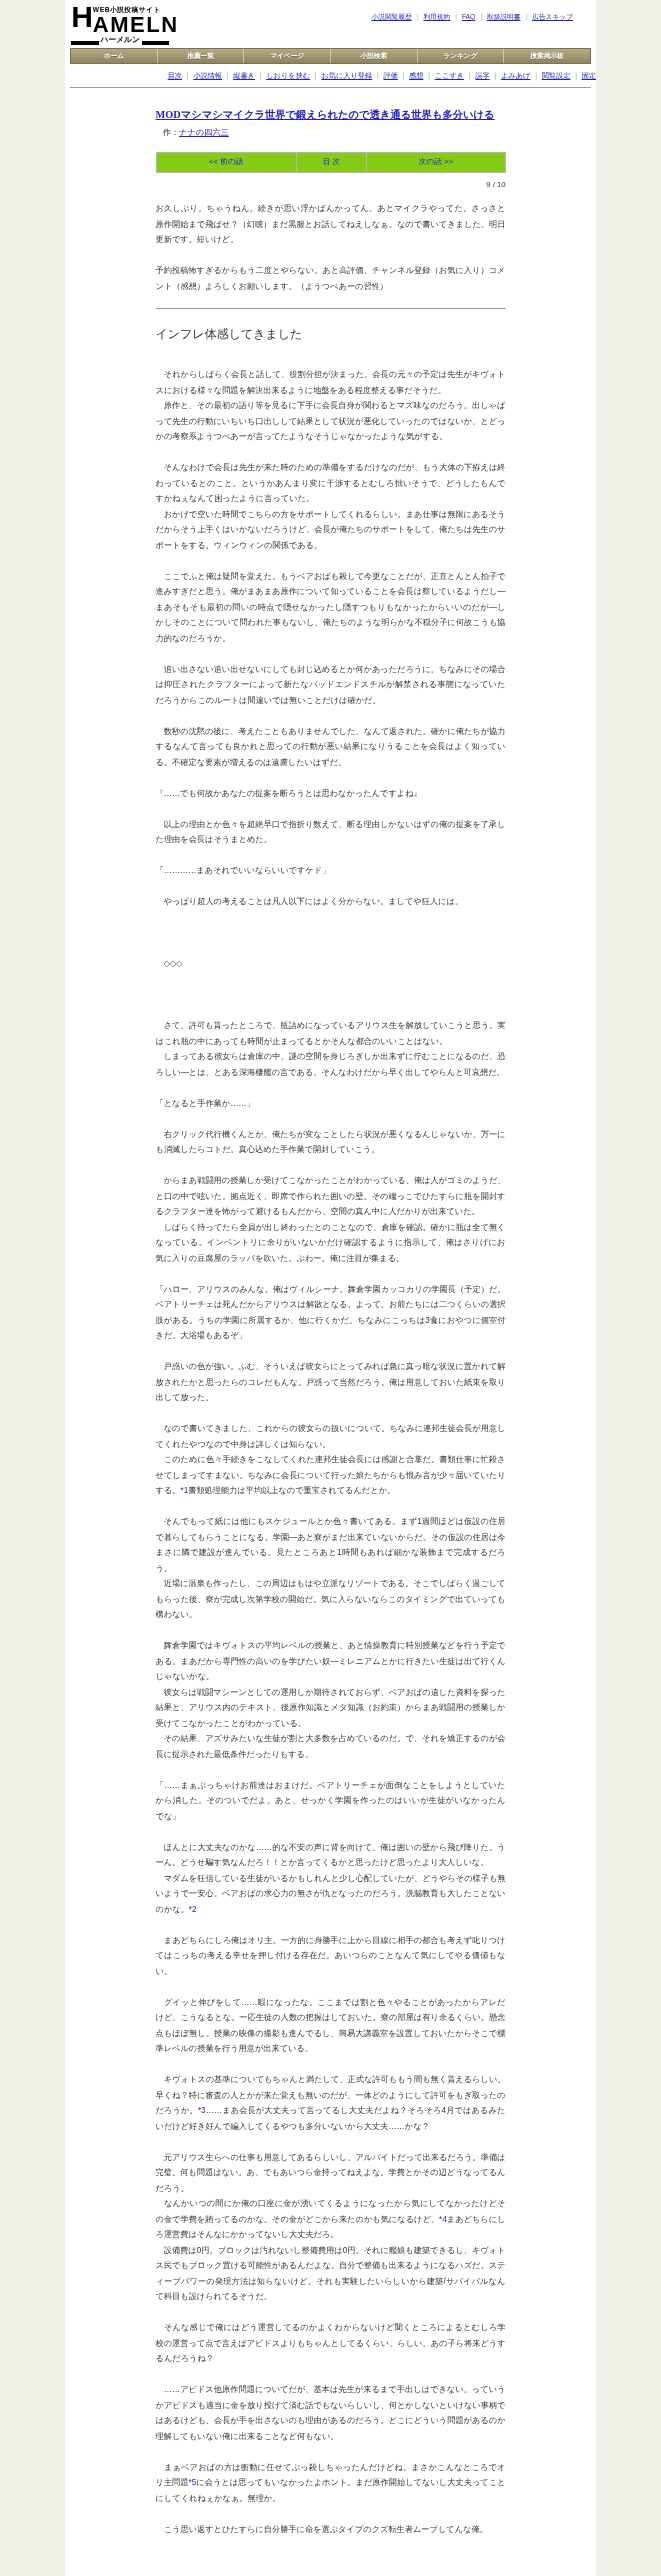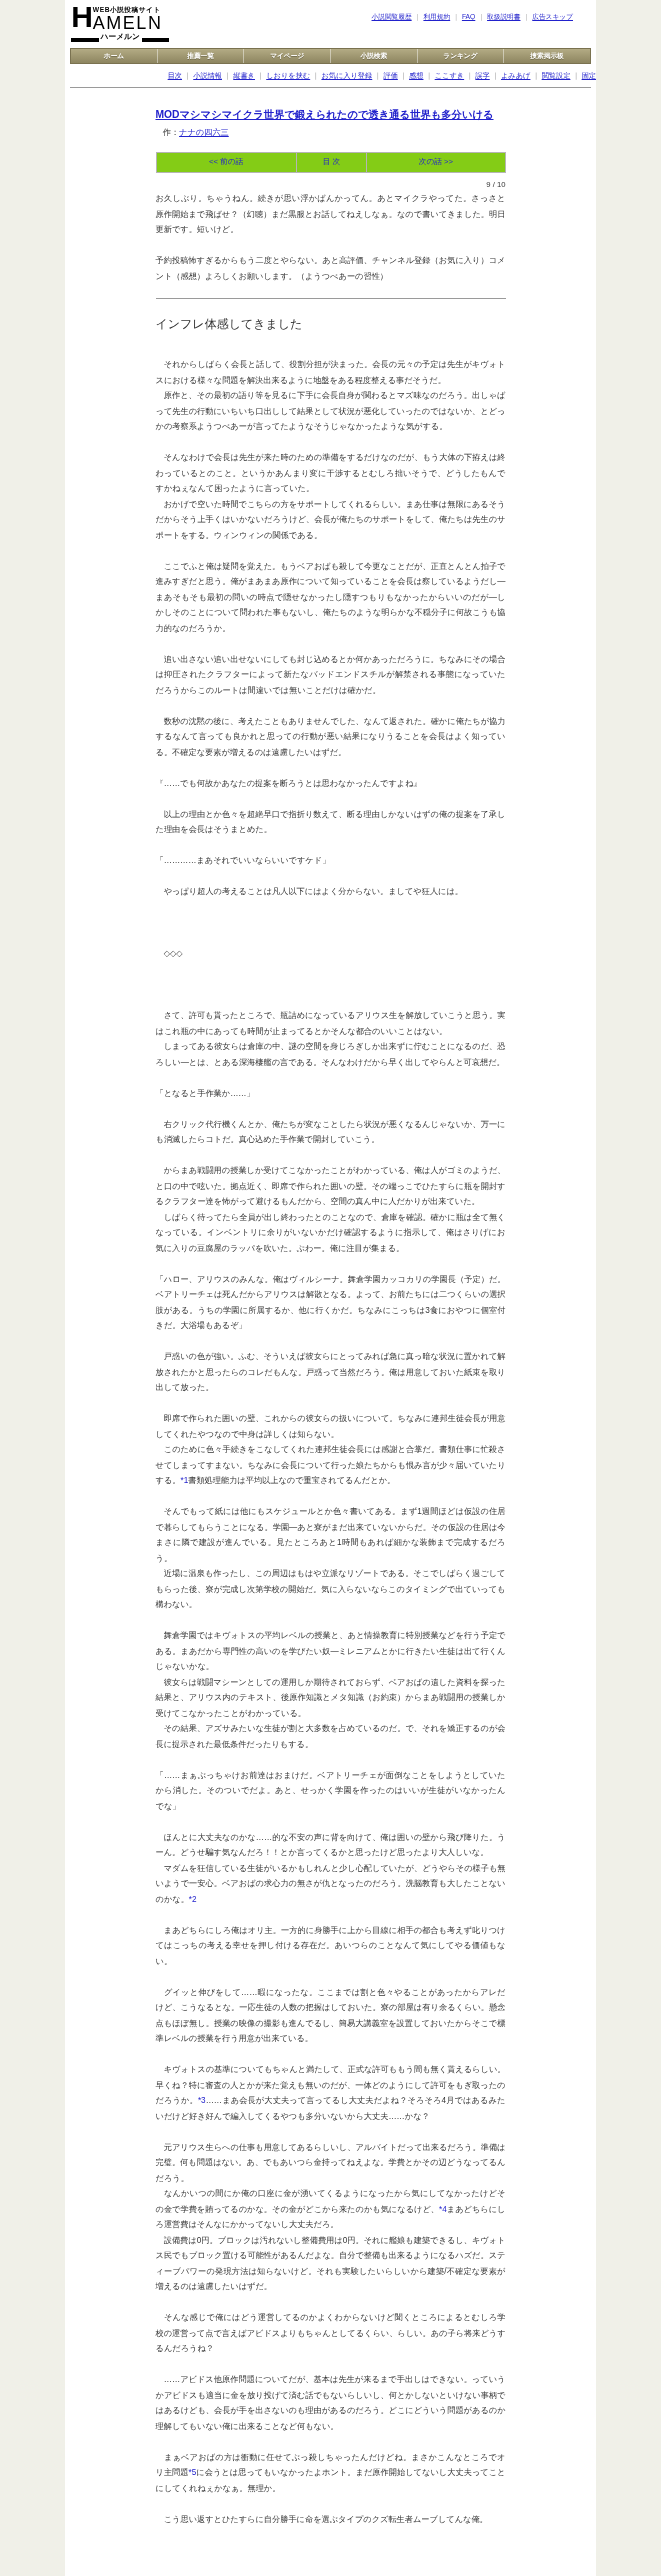--- a/index.html
+++ b/index.html
@@ -5,52 +5,52 @@
   html,body{margin:0;padding:0;}
   body{background:#f0f0e8;font-family:"Liberation Sans","DejaVu Sans",sans-serif;}
   .page-wrap{width:531px;margin:0 auto;background:#ffffff;height:3091px;overflow:hidden;position:relative;}
   
   .site-header{position:relative;height:45px;padding-top:3.1px;}
   .logo{position:absolute;left:6.2px;top:4.1px;color:#000;}
   .logo-row{display:flex;align-items:flex-start;}
   .logo-h{font-size:30px;font-weight:bold;line-height:0.85;letter-spacing:-1px;}
   .logo-col{display:flex;flex-direction:column;margin-left:1px;}
   .logo-web{font-size:6.7px;font-weight:bold;letter-spacing:0.5px;margin-top:1.5px;}
-  .logo-ameln{font-size:18px;font-weight:normal;letter-spacing:1.5px;line-height:0.9;}
+  .logo-ameln{font-size:22px;font-weight:bold;letter-spacing:1.5px;line-height:0.9;}
   .logo-kana{display:flex;align-items:flex-end;width:98px;margin-top:1px;}
   .kana-bar{flex:1;height:4.1px;background:#000;}
   .logo-kana-text{font-size:7.7px;font-weight:bold;padding:0 2.1px;white-space:nowrap;}
   .top-links{position:absolute;right:23px;top:13.4px;font-size:6.7px;color:#888;}
   .top-links a{color:#2222cc;text-decoration:underline;}
   .top-links .sep{color:#999;margin:0 2.6px;}
   
   .nav-tabs{display:flex;margin:0 5.2px;height:14.4px;border:0.5px solid #7a7250;background:linear-gradient(#b3ab84,#8d8560);}
   .nav-tab{flex:1;text-align:center;line-height:14px;font-size:6.7px;font-weight:bold;color:#ffffff;border-left:0.5px solid rgba(255,255,255,.45);cursor:pointer;text-shadow:0 0.5px 0.5px rgba(0,0,0,.25);}
   .nav-tab:first-child{border-left:none;}
   
   .sub-links{text-align:right;padding:6.2px 0 5.2px 0;font-size:7.2px;}
   .sub-links a{color:#2222cc;text-decoration:underline;}
   .sub-links .sep{color:#888;margin:0 2.1px;}
   .rule-full{border:none;border-top:0.5px solid #9a9a9a;margin:1px 5.2px 0 5.2px;}
   
   .novel{width:350px;margin:0 auto;color:#333;}
-  .title-block{margin-top:19.6px;font-size:10.3px;line-height:1.6;}
+  .title-block{margin-top:19.6px;font-size:10.3px;line-height:1.6;font-family:Liberation Serif, serif;}
   .novel-title{color:#2222cc;text-decoration:underline;font-weight:bold;}
   .author-prefix{font-size:8.2px;color:#333;margin-left:7.2px;}
   .author-link{font-size:8.2px;color:#2222cc;text-decoration:underline;}
   .chapter-nav{display:flex;border:0.5px solid #b5b5b5;margin-top:11.3px;height:19.6px;background:#84cc16;}
   .chapter-nav .cell{display:flex;align-items:center;justify-content:center;font-size:7.7px;border-left:0.5px solid #b5b5b5;}
   .chapter-nav .cell:first-child{border-left:none;}
   .cell-prev{flex:0 0 40%;}
   .cell-toc{flex:0 0 20%;}
   .cell-next{flex:1;}
   .chapter-nav a{color:#2222cc;text-decoration:none;}
   .page-indicator{text-align:right;font-size:7.7px;margin-top:7.2px;color:#333;}
   .preface p, .body p{margin:0;font-size:8.2px;line-height:15.5px;text-align:justify;word-break:break-all;}
-  .preface{margin-top:2px;}
+  .preface{margin-top:12px;}
   .blank{height:15.5px;}
   .rule-inner{border:none;border-top:0.5px solid #9a9a9a;margin:13.4px 0 0 0;}
   .chapter-title{font-size:12px;font-weight:normal;color:#333;margin:17.5px 0 24px 0;line-height:1.4;}
   a.fn{color:#2222cc;text-decoration:none;}
 </style>
 </head>
 <body>
 
 <div class="page-wrap">
 
@@ -149,21 +149,21 @@
         <p class="blank"></p>
         <p>　右クリック代行機くんとか、俺たちが変なことしたら状況が悪くなるんじゃないか、万一にも消滅したらコトだ。真心込めた手作業で開封していこう。</p>
         <p class="blank"></p>
         <p>　からまあ戦闘用の授業しか受けてこなかったことがわかっている、俺は人がゴミのようだ、と口の中で呟いた。拠点近く、即席で作られた囲いの壁。その端っこでひたすらに瓶を開封するクラフター達を怖がって避けるもんだから、空間の真ん中に人だかりが出来ていた。</p>
         <p>　しばらく待ってたら全員が出し終わったとのことなので、倉庫を確認。確かに瓶は全て無くなっている。インベントリに余りがいないかだけ確認するように指示して、俺はさりげにお気に入りの豆腐屋のラッパを吹いた。ぷわー。俺に注目が集まる。</p>
         <p class="blank"></p>
         <p>「ハロー、アリウスのみんな。俺はヴィルシーナ。舞倉学園カッコカリの学園長（予定）だ。ベアトリーチェは死んだからアリウスは解散となる。よって、お前たちには二つくらいの選択肢がある。うちの学園に所属するか、他に行くかだ。ちなみにこっちは3食におやつに個室付きだ。大浴場もあるぞ」</p>
         <p class="blank"></p>
         <p>　戸惑いの色が強い。ふむ、そういえば彼女らにとってみれば急に真っ暗な状況に置かれて解放されたかと思ったらのコレだもんな。戸惑って当然だろう。俺は用意しておいた紙束を取り出して放った。</p>
         <p class="blank"></p>
-        <p>　即席で作られた囲いの壁、これからの彼女らの扱いについて。ちなみに連邦生徒会長が用意してくれたやつなので中身は詳しくは知らない。</p>
+        <p>　なので書いてきました、これからの彼女らの扱いについて。ちなみに連邦生徒会長が用意してくれたやつなので中身は詳しくは知らない。</p>
         <p>　このために色々手続きをこなしてくれた連邦生徒会長には感謝と合掌だ。書類仕事に忙殺させてしまってすまない。ちなみに会長について行った娘たちからも恨み言が少々届いていたりする。<a class="fn" href="#">*1</a>書類処理能力は平均以上なので重宝されてるんだとか。</p>
         <p class="blank"></p>
         <p>　そんでもって紙には他にもスケジュールとか色々書いてある。まず1週間ほどは仮設の住居で暮らしてもらうことになる。学園―あと寮がまだ出来ていないからだ。その仮設の住居は今まさに隣で建設が進んでいる。見たところあと1時間もあれば細かな装飾まで完成するだろう。</p>
         <p>　近場に温泉も作ったし、この周辺はもはや立派なリゾートである。そこでしばらく過ごしてもらった後、寮が完成し次第学校の開始だ。気に入らないならこのタイミングで出ていっても構わない。</p>
         <p class="blank"></p>
         <p>　舞倉学園ではキヴォトスの平均レベルの授業と、あと情操教育に特別授業などを行う予定である。まあだから専門性の高いのを学びたい奴―ミレニアムとかに行きたい生徒は出て行くんじゃないかな。</p>
         <p>　彼女らは戦闘マシーンとしての運用しか期待されておらず、ベアおばの遺した資料を探った結果と、アリウス内のテキスト、後原作知識とメタ知識（お約束）からまあ戦闘用の授業しか受けてこなかったことがわかっている。</p>
         <p>　その結果、アズサみたいな生徒が割と大多数を占めているのだ。で、それを矯正するのが会長に提示された最低条件だったりもする。</p>
         <p class="blank"></p>
         <p>「……まぁぶっちゃけお前達はおまけだ。ベアトリーチェが面倒なことをしようとしていたから消した。そのついでだよ。あと、せっかく学園を作ったのはいいが生徒がいなかったんでな」</p>
@@ -172,21 +172,21 @@
         <p>　マダムを狂信している生徒がいるかもしれんと少し心配していたが、どうやらその様子も無いようで一安心。ベアおばの求心力の無さが仇となったのだろう。洗脳教育も大したことないのかな。<a class="fn" href="#">*2</a></p>
         <p class="blank"></p>
         <p>　まあどちらにしろ俺はオリ主。一方的に身勝手に上から目線に相手の都合も考えず叱りつけてはこっちの考える幸せを押し付ける存在だ。あいつらのことなんて気にしてやる価値もない。</p>
         <p class="blank"></p>
         <p>　グイッと伸びをして……暇になったな。ここまでは割と色々やることがあったからアレだけど、こうなるとな。一応生徒の人数の把握はしておいた。寮の部屋は有り余るくらい。懸念点もほぼ無し。授業の映像の撮影も進んでるし、簡易大講義室を設置しておいたからそこで標準レベルの授業を行う用意が出来ている。</p>
         <p class="blank"></p>
         <p>　キヴォトスの基準についてもちゃんと満たして、正式な許可ももう間も無く貰えるらしい。早くね？特に審査の人とかが来た覚えも無いのだが、一体どのようにして許可をもぎ取ったのだろうか。<a class="fn" href="#">*3</a>……まあ会長が大丈夫って言ってるし大丈夫だよね？そろそろ4月ではあるみたいだけど好き好んで編入してくるやつも多分いないから大丈夫……かな？</p>
         <p class="blank"></p>
         <p>　元アリウス生らへの仕事も用意してあるらしいし、アルバイトだって出来るだろう。準備は完璧。何も問題はない。あ、でもあいつら金持ってねえよな。学費とかその辺どうなってるんだろう。</p>
         <p>　なんかいつの間にか俺の口座に金が湧いてくるようになったから気にしてなかったけどその金で学費を賄ってるのかな。その金がどこから来たのかも気になるけど、<a class="fn" href="#">*4</a>まあどちらにしろ運営費はそんなにかかってないし大丈夫だろ。</p>
-        <p>　設備費は0円。ブロックは汚れないし整備費用は0円。それに艦娘も建築できるし、キヴォトス民でもブロック置ける可能性があるんだよな。自分で整備も出来るようになるハズだ。スティーブパワーの発現方法は知らないけど。それも実験したいらしいから建築/不確定な要素が増えるのは遠慮したいはずだ。</p>
+        <p>　設備費は0円。ブロックは汚れないし整備費用は0円。それに艦娘も建築できるし、キヴォトス民でもブロック置ける可能性があるんだよな。自分で整備も出来るようになるハズだ。スティーブパワーの発現方法は知らないけど。それも実験したいらしいから建築/サバイバルなんて科目も設けられてるそうだ。</p>
         <p class="blank"></p>
         <p>　そんな感じで俺にはどう運営してるのかよくわからないけど聞くところによるとむしろ学校の運営って点で言えばアビドスよりもちゃんとしてるくらい、らしい。あの子ら将来どうするんだろうね？</p>
         <p class="blank"></p>
         <p>　……アビドス他原作問題についてだが、基本は先生が来るまで手出しはできない。っていうかアビドスも適当に金を放り投げて済む話でもないらしいし、何とかしないといけない事柄ではあるけども、会長が手を出さないのも理由があるのだろう。どこにどういう問題があるのか理解してもいない俺に出来ることなど何もない。</p>
         <p class="blank"></p>
         <p>　まぁベアおばの方は衝動に任せてぶっ殺しちゃったんだけどね。まさかこんなところでオリ主問題<a class="fn" href="#">*5</a>に会うとは思ってもいなかったよホント。まだ原作開始してないし大丈夫ってことにしてくれねぇかなぁ。無理か。</p>
         <p class="blank"></p>
         <p>　こう思い返すとひたすらに自分勝手に命を選ぶタイプのクズ転生者ムーブしてんな俺。</p>
       </div>
 

